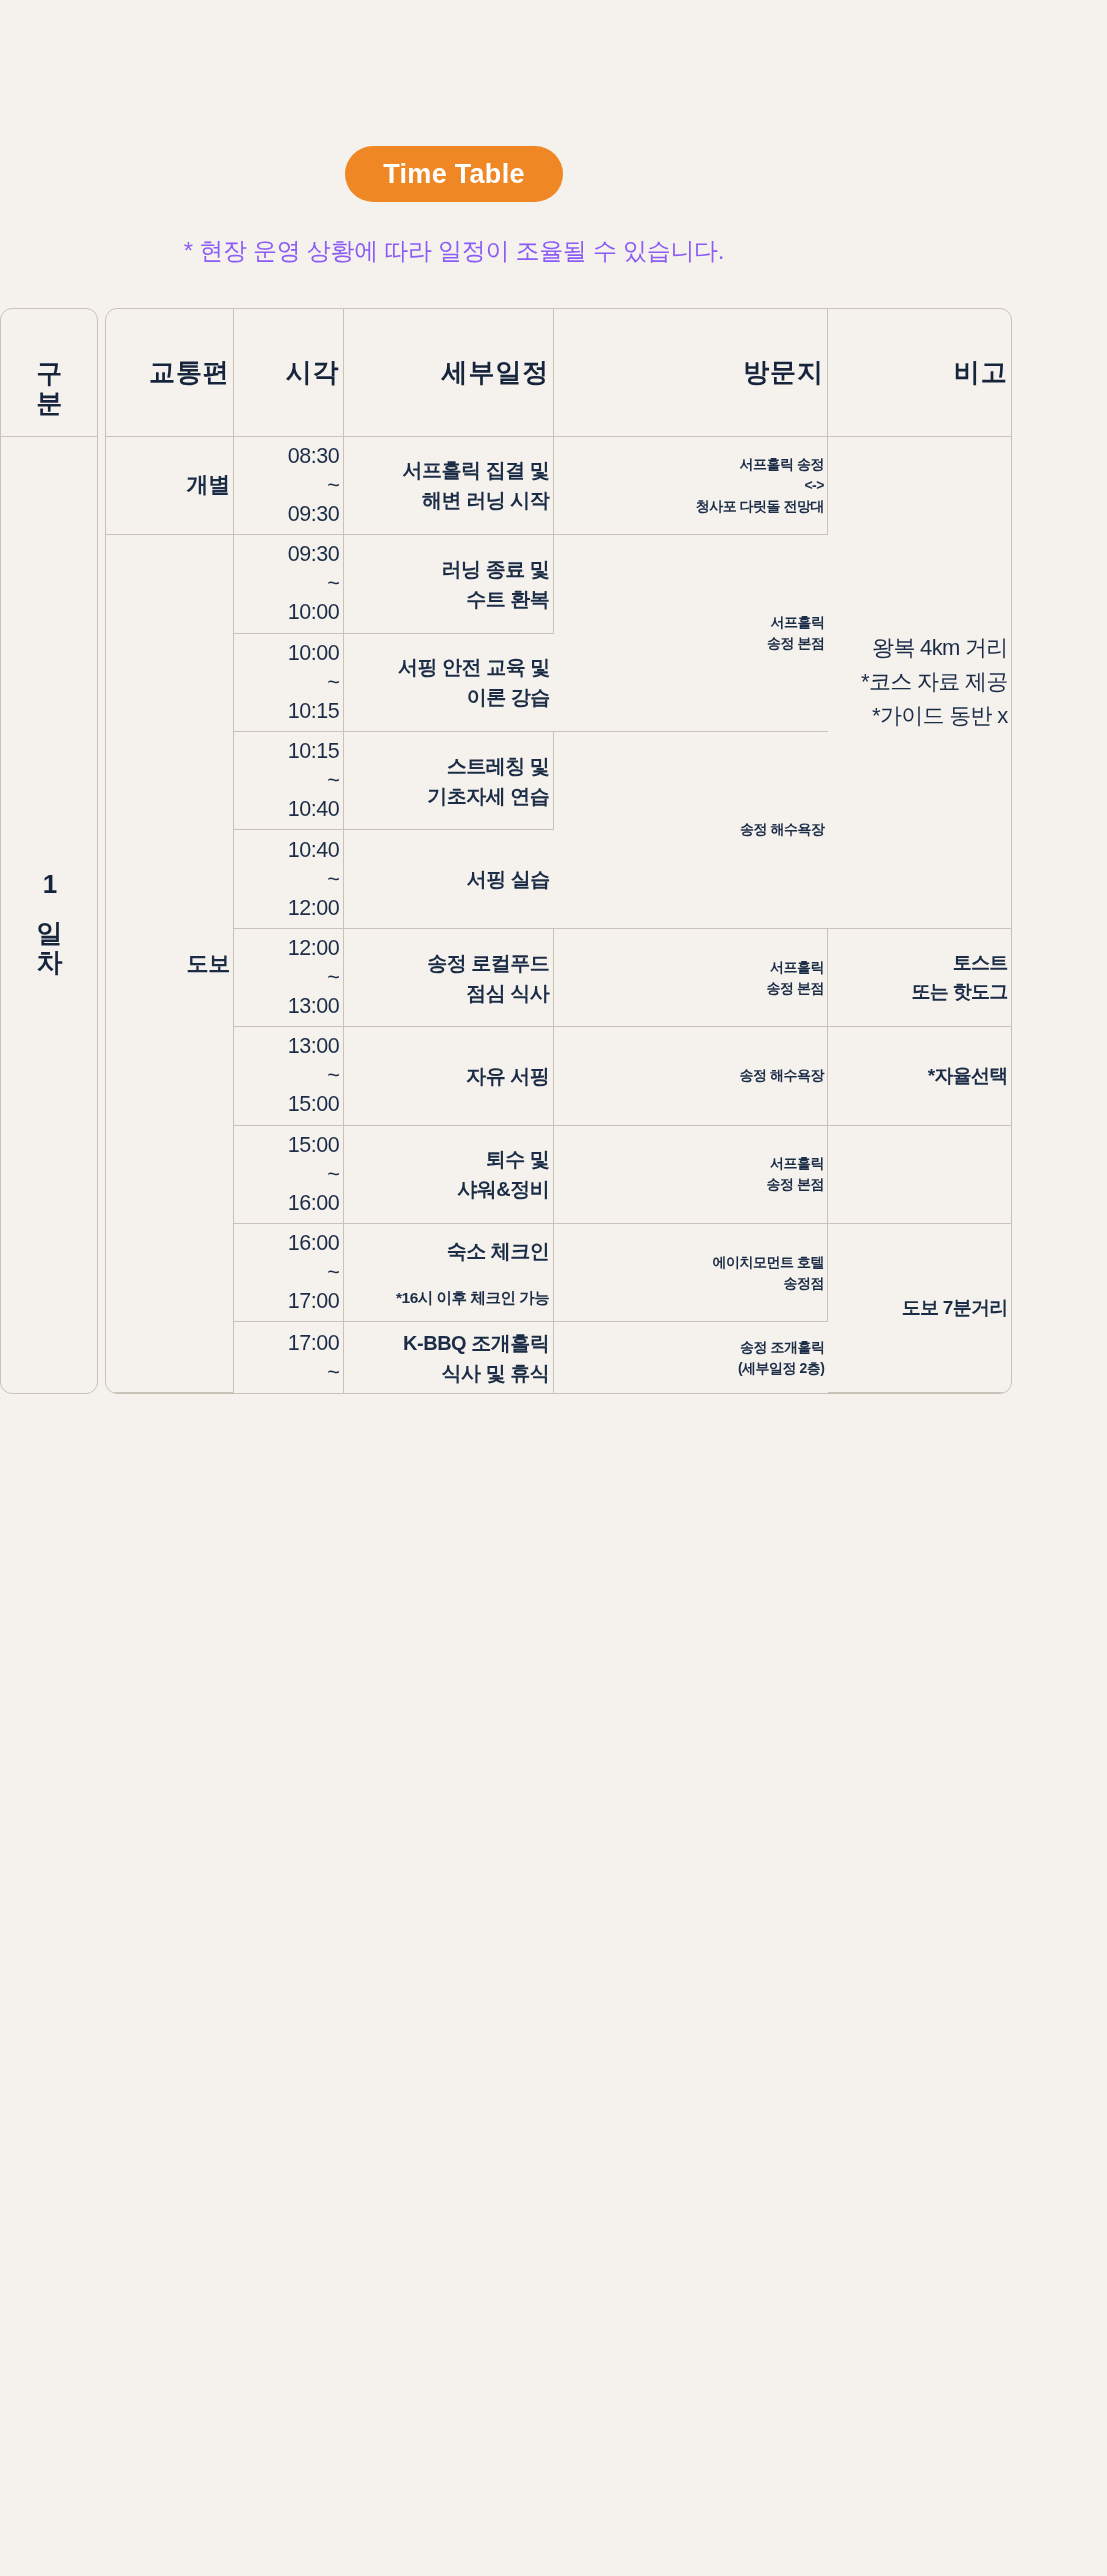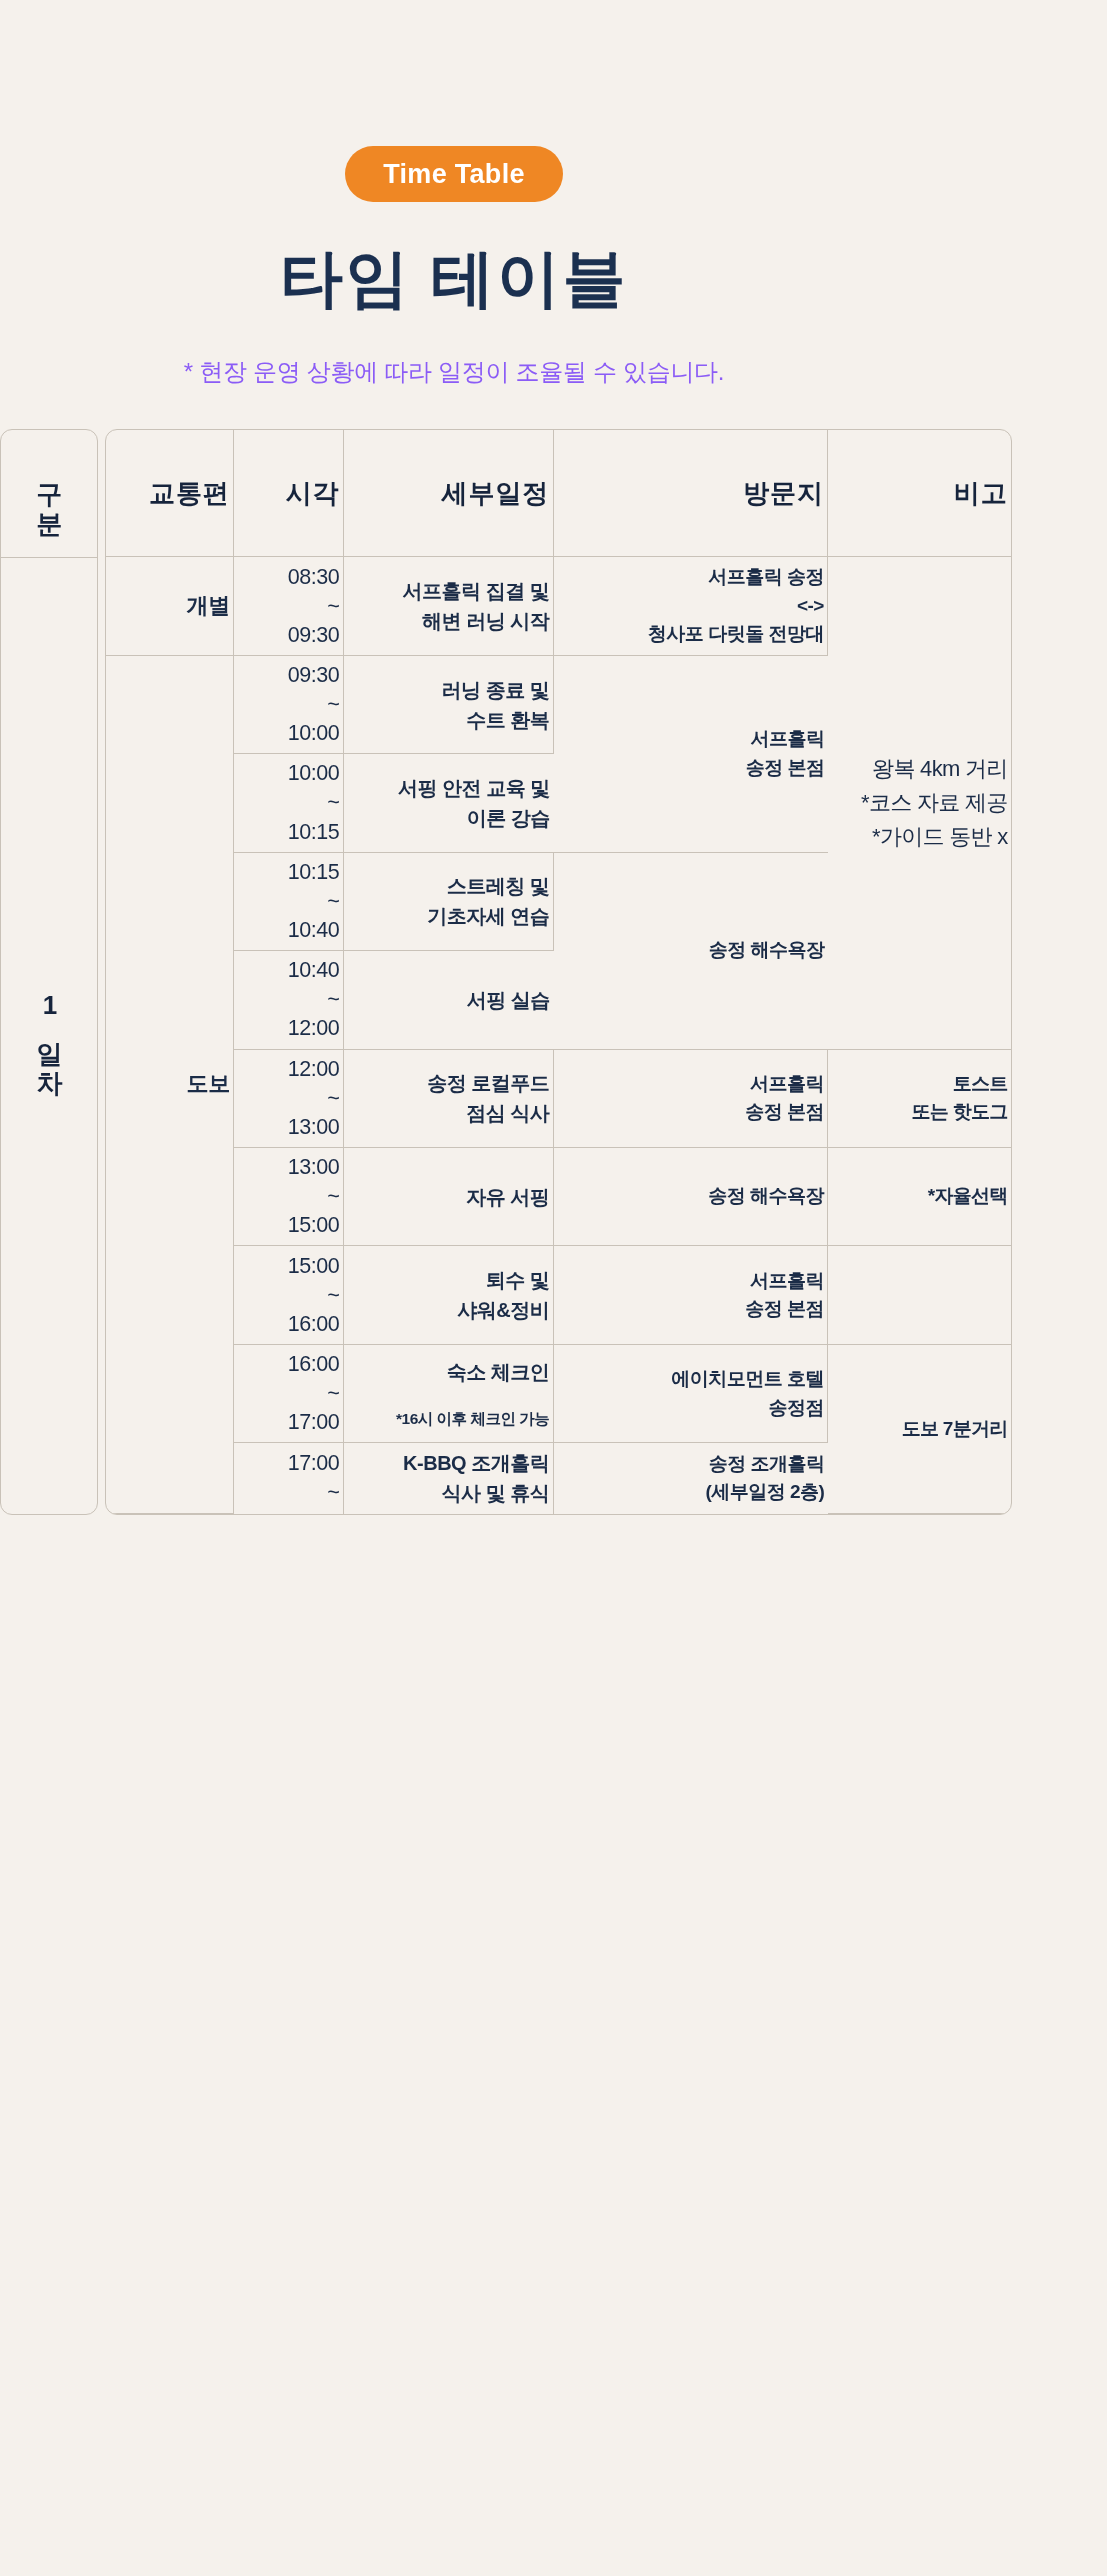--- a/index.html
+++ b/index.html
@@ -151,21 +151,21 @@
     letter-spacing: -0.5px;
   }
   td.detail .sub {
     display: block;
     font-size: 15.5px;
     font-weight: bold;
     margin-top: 20px;
     letter-spacing: -0.5px;
   }
   td.place {
-    font-size: 19px;
+    font-size: 14px;
     font-weight: bold;
     line-height: 1.5;
     letter-spacing: -0.5px;
   }
   td.note {
     font-size: 19px;
     font-weight: bold;
     line-height: 1.5;
     letter-spacing: -0.7px;
   }
@@ -184,21 +184,20 @@
 </style>
 </head>
 <body>
 
 <div class="page">
 
   <div class="badge-wrap">
     <span class="badge">Time Table</span>
   </div>
 
-  <h1 class="title">타임 테이블</h1>
 
   <div class="subtitle">* 현장 운영 상황에 따라 일정이 조율될 수 있습니다.</div>
 
   <div class="table-area">
 
     <div class="outer-col">
       <div class="outer-head">구분</div>
       <div class="outer-body">1일차</div>
     </div>
 

